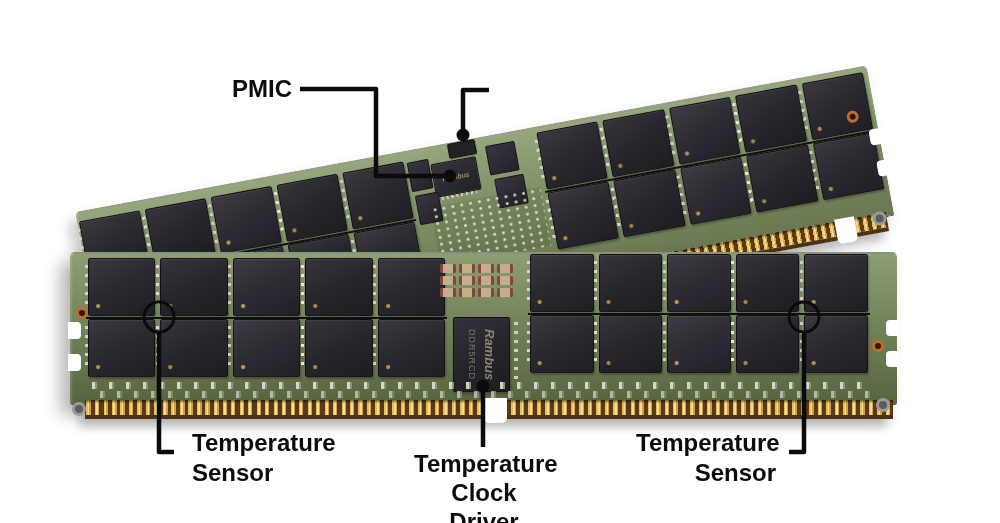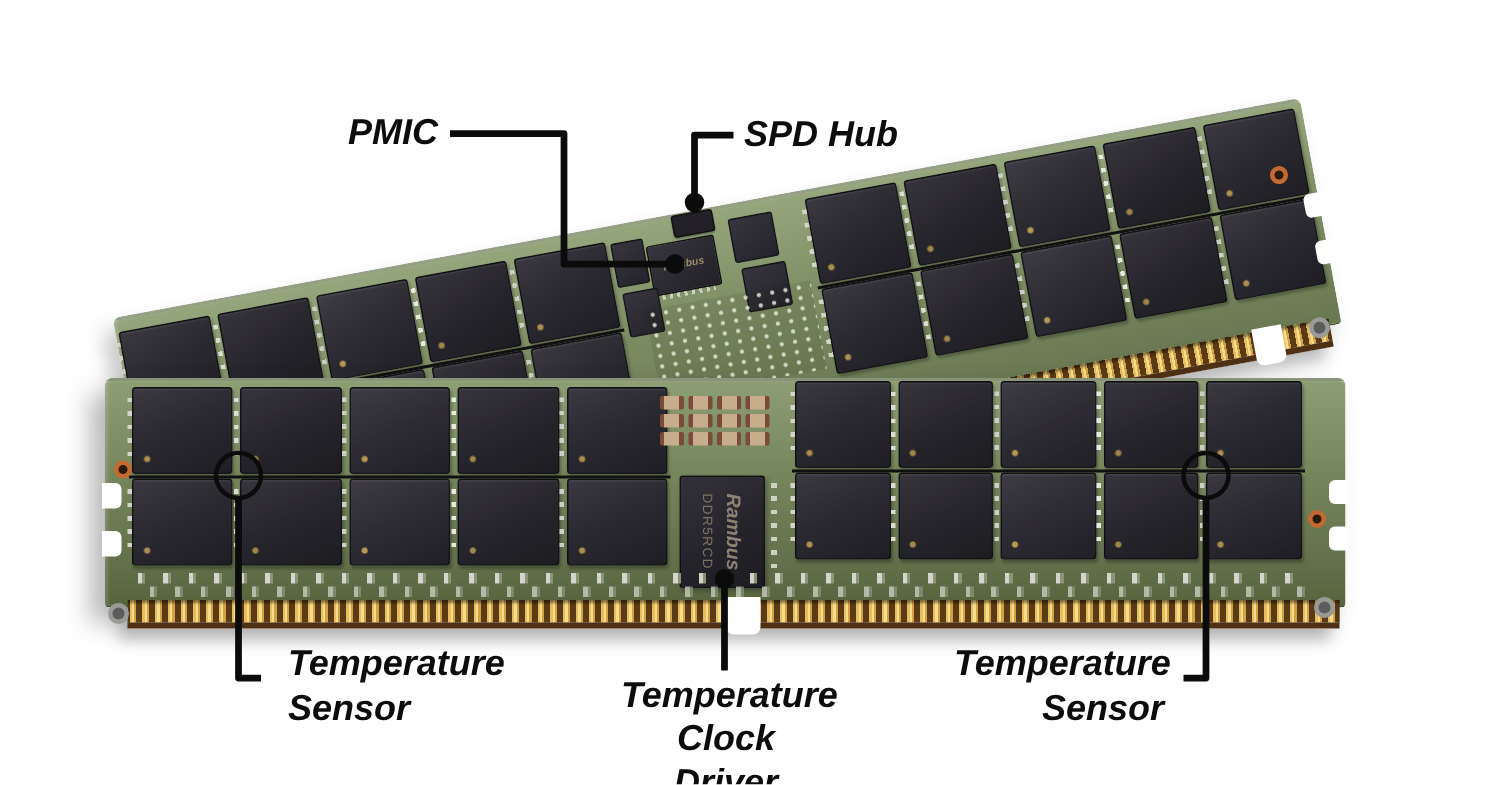--- a/index.html
+++ b/index.html
@@ -76,21 +76,21 @@
   .pmic-brand{font-size:7px;font-style:italic;font-weight:bold;color:#9a8d6a;line-height:8px;}
   .dotgrid{position:absolute;background-color:rgba(25,35,15,.10);
     background-image:radial-gradient(circle, rgba(230,232,216,.85) 1.1px, transparent 1.7px);
     background-size:9px 7px;}
   
   .hole-orange{position:absolute;width:6px;height:6px;border-radius:50%;background:#2a1a0e;border:3px solid #c4692f;z-index:4;}
   .hole-gray{position:absolute;width:8px;height:8px;border-radius:50%;background:#5c5c5c;border:3px solid #9a9a96;z-index:5;}
   .edge-notch{position:absolute;background:#ffffff;z-index:4;}
   
   .annot-svg{position:absolute;left:0;top:0;z-index:10;pointer-events:none;}
-  .lbl{position:absolute;z-index:11;font-size:24px;font-weight:600;color:#0c0c0c;line-height:30px;white-space:nowrap;font-style:italic;}
+  .lbl{position:absolute;z-index:11;font-size:24px;font-weight:600;color:#0c0c0c;line-height:30px;white-space:nowrap;}
   .lbl.center{text-align:center;white-space:normal;line-height:29px;}
   .lbl.right{text-align:right;white-space:normal;}
 </style>
 </head>
 <body>
 
 <div class="stage">
 
   <div class="dimm upper">
     <div class="pcb"></div>
@@ -243,21 +243,20 @@
     </g>
     <g fill="#0b0b0b" stroke="none">
       <circle cx="450" cy="176" r="6.5"></circle>
       <circle cx="463" cy="135" r="6.5"></circle>
       <circle cx="483" cy="386" r="6.5"></circle>
     </g>
   </svg>
 
   <div class="lbl" style="left:232px;top:74px;">PMIC</div>
 
-  <div class="lbl" style="left:496px;top:75px;">SPD Hub</div>
 
   <div class="lbl" style="left:192px;top:428px;">
     <div>Temperature</div>
     <div>Sensor</div>
   </div>
 
   <div class="lbl right" style="left:636px;top:428px;width:140px;">
     <div>Temperature</div>
     <div>Sensor</div>
   </div>

